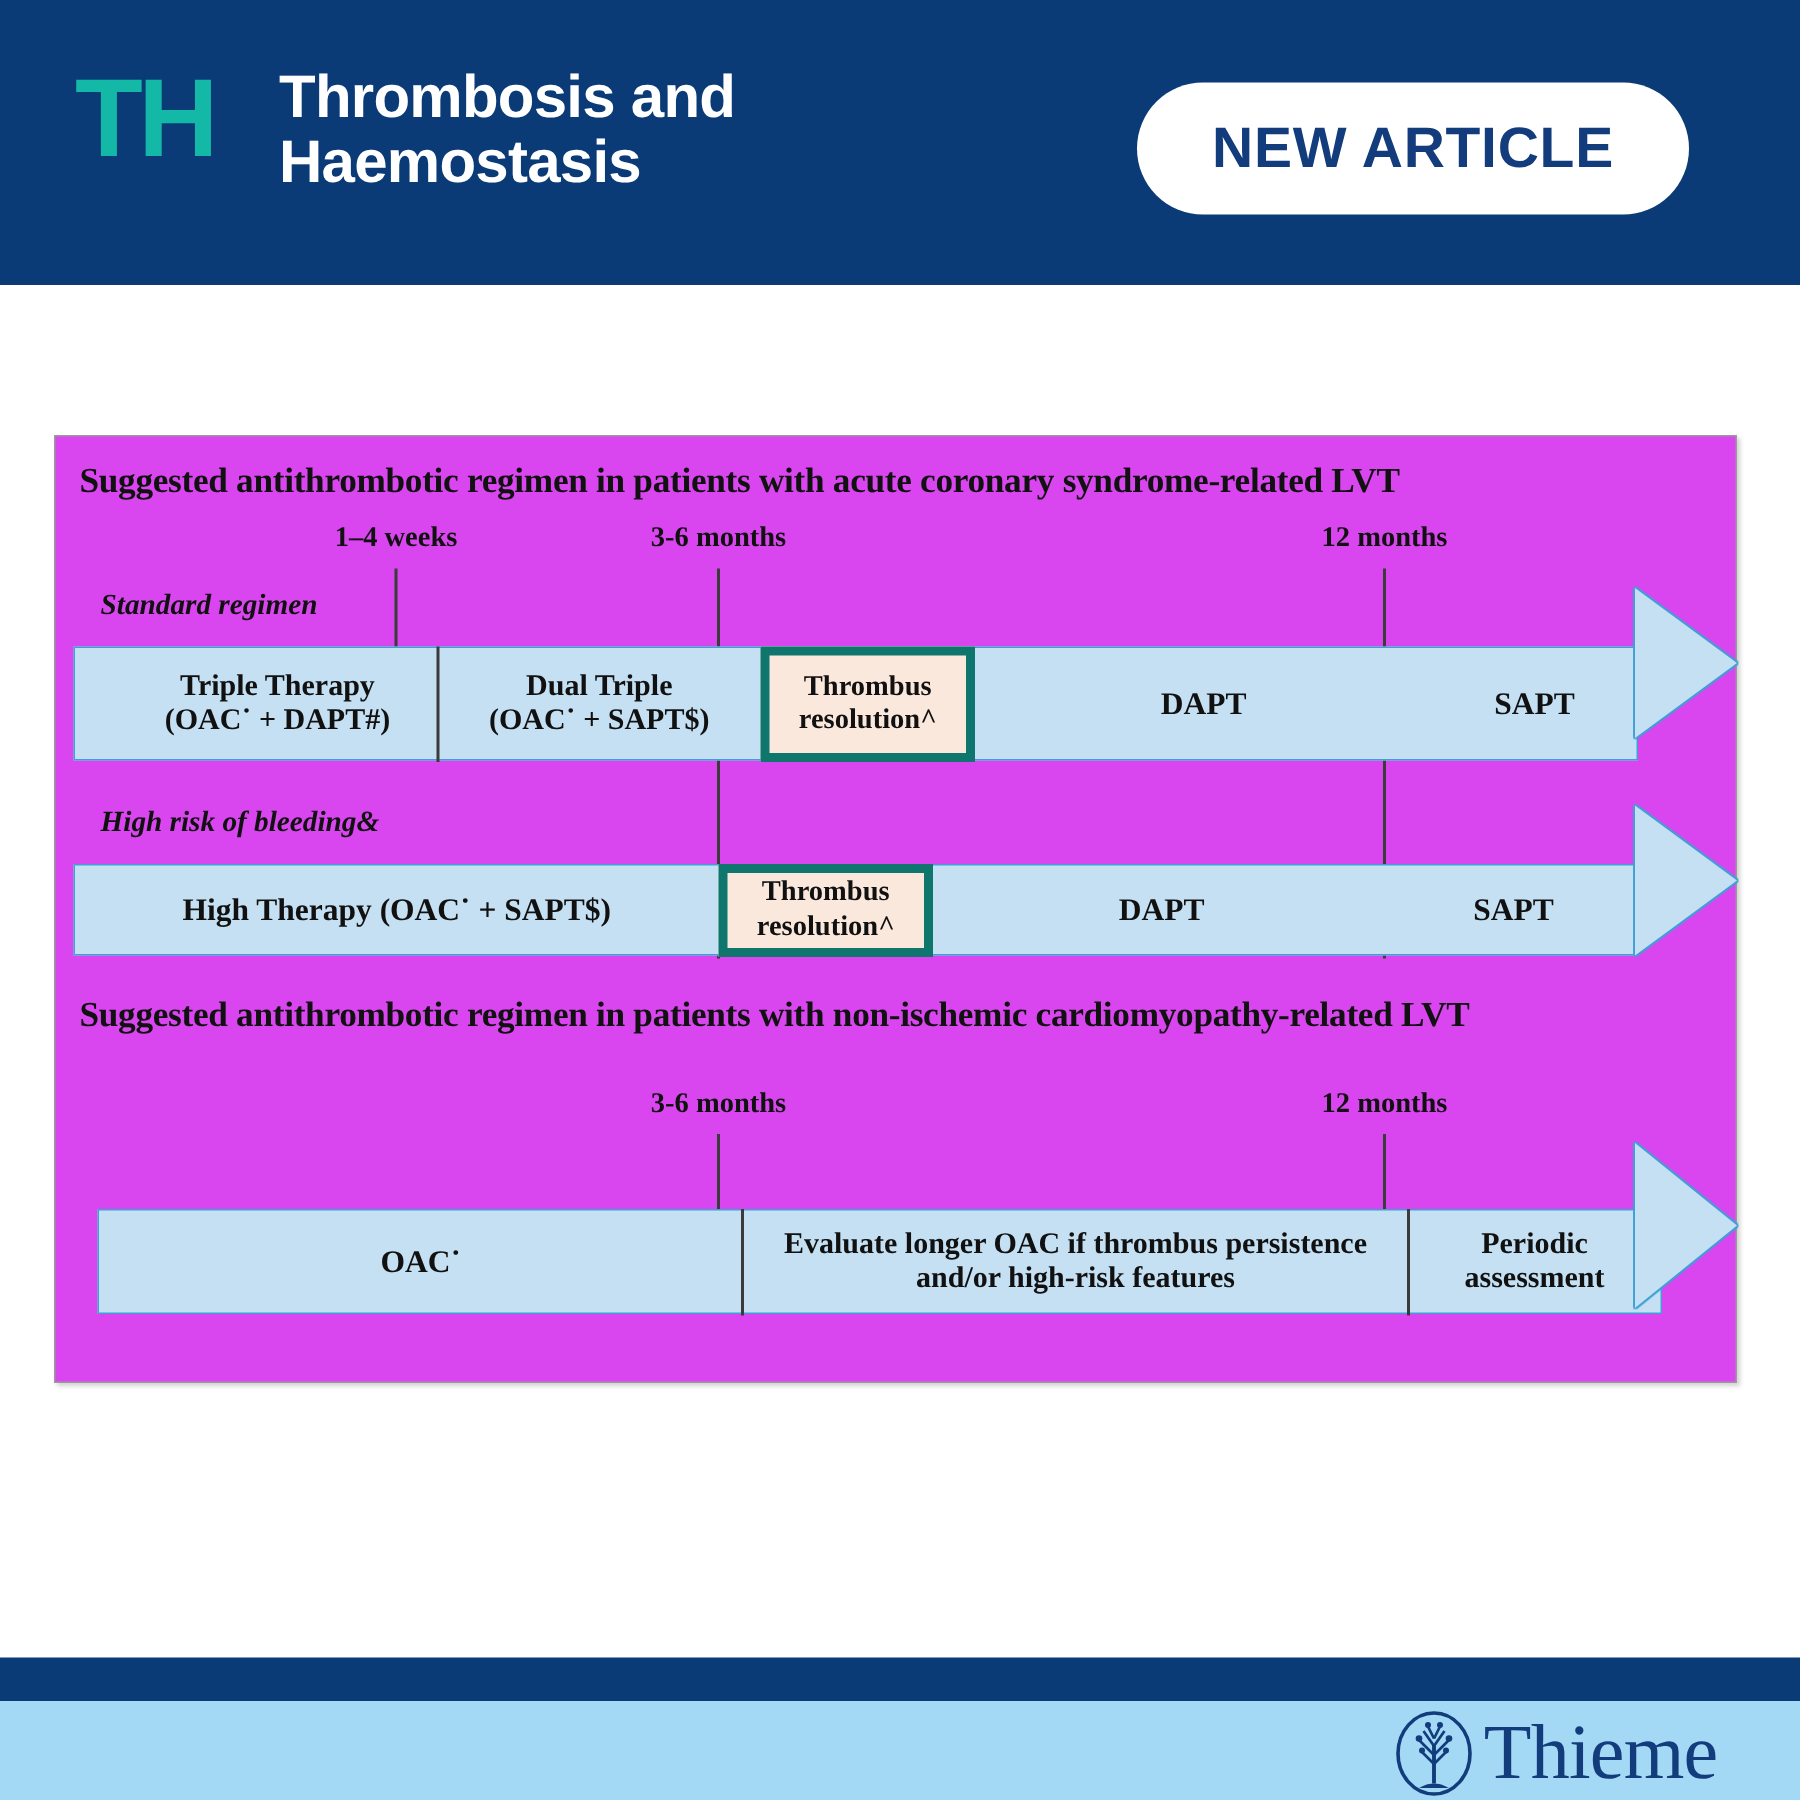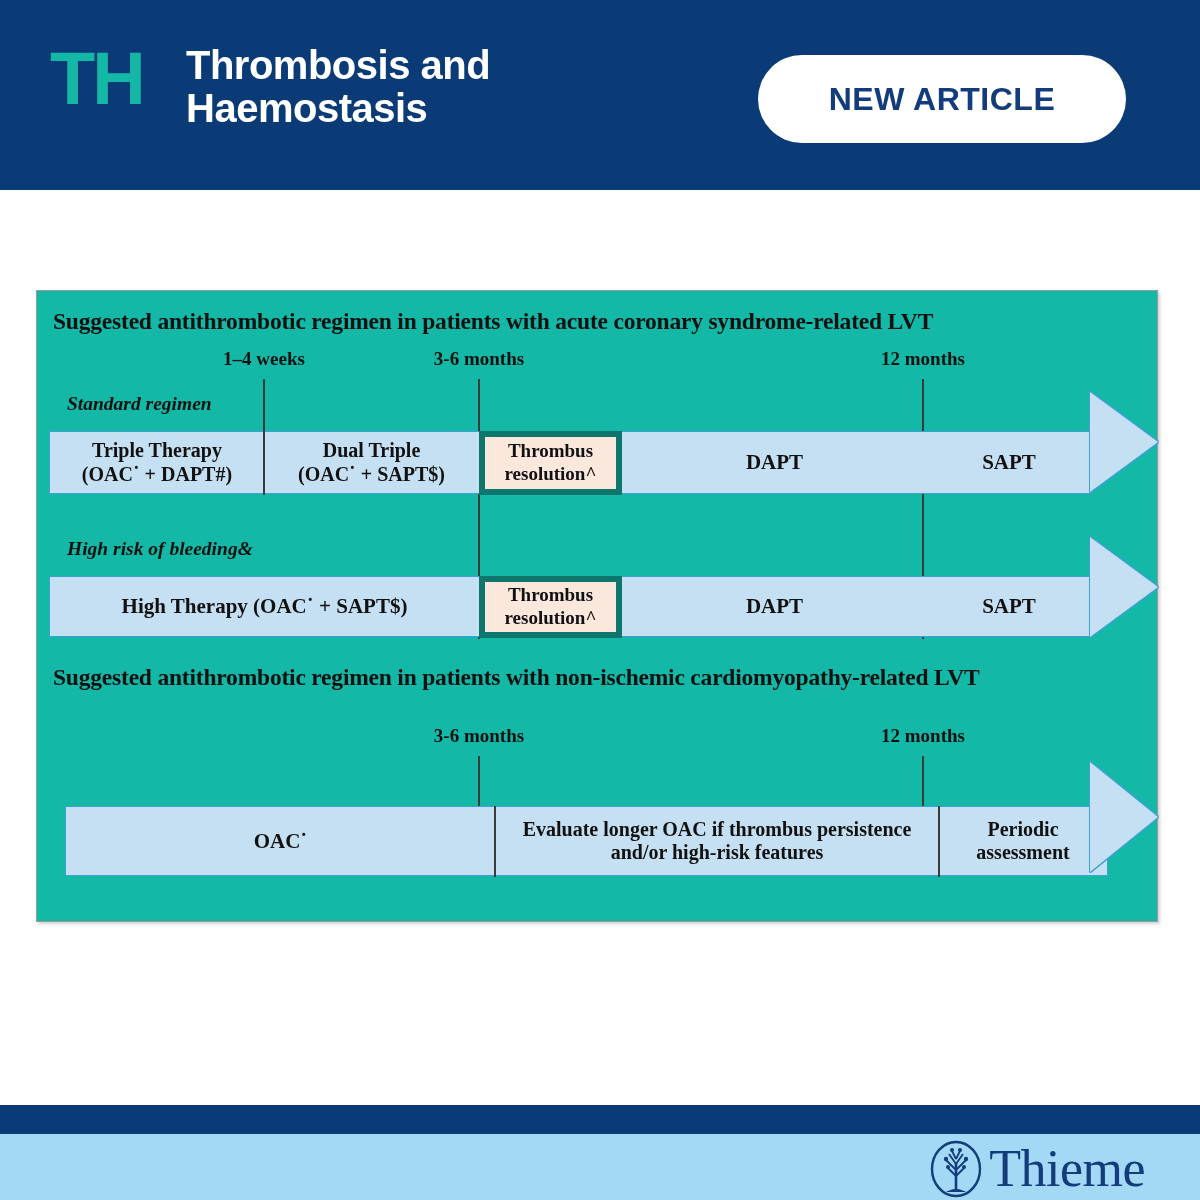--- a/index.html
+++ b/index.html
@@ -25,27 +25,27 @@
     font-weight:bold; font-size:40px; color:#ffffff;
     line-height:43px; letter-spacing:-0.5px;
   }
   #new-article-pill {
     position:absolute; left:758px; top:55px; width:368px; height:88px;
     background:#ffffff; border-radius:44px;
     display:flex; align-items:center; justify-content:center;
   }
   #new-article-label {
     font-family:"Liberation Sans", sans-serif;
-    font-weight:bold; font-size:32px; color:#123c7c; letter-spacing:0.5px;
+    font-weight:bold; font-size:38px; color:#123c7c; letter-spacing:0.5px;
   }
 
   
   #figure-frame {
     position:absolute; left:36px; top:290px; width:1122px; height:632px;
-    background:#14b8a6; border:1.5px solid #9a9a9a;
+    background:#d946ef; border:1.5px solid #9a9a9a;
     box-shadow:2px 2px 3px rgba(0,0,0,0.18);
   }
   .fig-title {
     position:absolute; font-weight:bold; font-size:23.5px; color:#111111;
     white-space:nowrap; letter-spacing:-0.2px;
   }
   #fig-title-1 { left:16px; top:17px; }
   #fig-title-2 { left:16px; top:373px; }
 
   .tick-label {
@@ -127,21 +127,21 @@
   <div class="tick-label" style="left:227px; top:57px;">1–4 weeks</div>
   <div class="tick-label" style="left:442px; top:57px;">3-6 months</div>
   <div class="tick-label" style="left:886px; top:57px;">12 months</div>
 
   <div class="tick-line" style="left:226px; top:88px; height:115px;"></div>
   <div class="tick-line" style="left:441px; top:88px; height:260px;"></div>
   <div class="tick-line" style="left:885px; top:88px; height:260px;"></div>
 
   <div class="row-caption" style="left:30px; top:102px;">Standard regimen</div>
 
-  <div class="bar" style="left:12px; top:140px; width:1043px; height:63px;">
+  <div class="bar" style="left:12px; top:140px; width:1043px; height:76px;padding-left:28px;">
     <div class="seg div-right" style="width:214px; font-size:20px;">
       <span>
         <span>Triple Therapy</span><br>
         <span>(OAC˙ + DAPT#)</span>
       </span>
     </div>
     <div class="seg" style="width:215px; font-size:20px;">
       <span>
         <span>Dual Triple</span><br>
         <span>(OAC˙ + SAPT$)</span>

